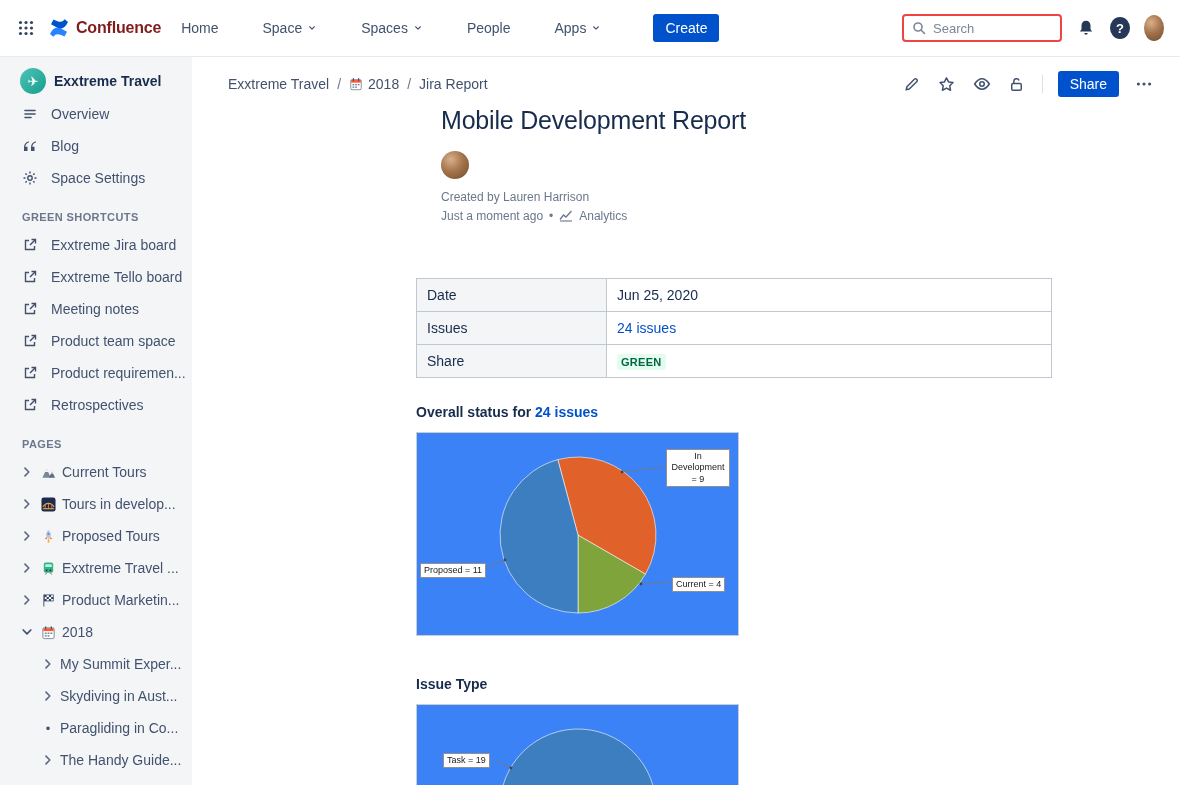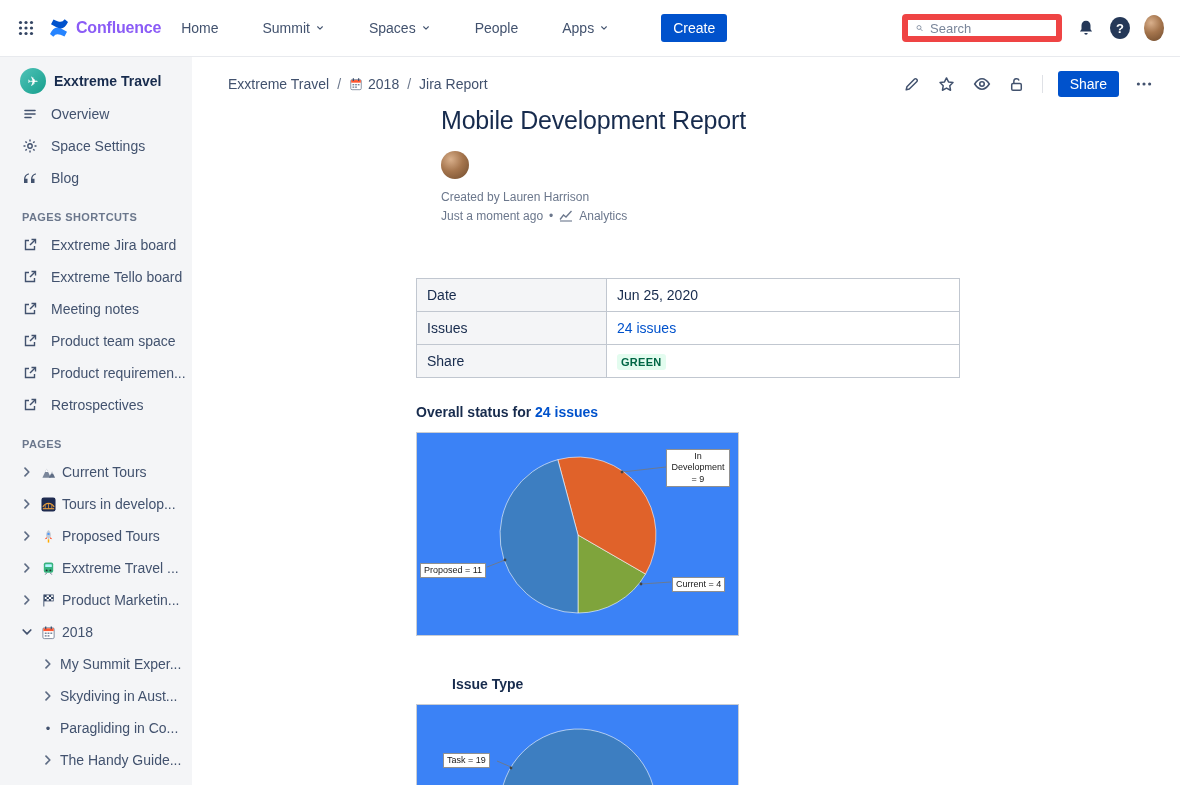--- a/index.html
+++ b/index.html
@@ -7,26 +7,26 @@
   body { font-family: "Liberation Sans", sans-serif; background: #fff; color: #172B4D; }
   button { background: none; border: none; cursor: pointer; font-family: inherit; padding: 0; }
   a { text-decoration: none; color: inherit; cursor: pointer; }
   svg { display: block; }
 
   
   .topbar { height: 56px; display: flex; align-items: center; padding: 0 16px 0 12px; background: #fff;
             box-shadow: 0 1px 0 #E8EAEE; position: relative; z-index: 3; }
   .appswitcher { width: 28px; height: 28px; display: flex; align-items: center; justify-content: center; border-radius: 3px; }
   .logo { display: flex; align-items: center; gap: 6px; margin-left: 8px; }
-  .logo-text { font-size: 16px; font-weight: 600; color: #8b5cf6; letter-spacing: -0.2px; }
+  .logo-text { font-size: 16px; font-weight: 600; color: #7f1d1d; letter-spacing: -0.2px; }
   .topnav { display: flex; align-items: center; gap: 40px; margin-left: 18px; }
   .navitem { display: flex; align-items: center; gap: 5px; font-size: 14px; font-weight: 500; color: #42526E; padding: 6px 2px; border-radius: 3px; }
   .create-btn { background: #0052CC; color: #fff; font-size: 14px; font-weight: 500; padding: 6px 12px; border-radius: 3px; margin-left: 10px; }
   .topbar-right { margin-left: auto; display: flex; align-items: center; gap: 14px; }
-  .searchbox { display: flex; align-items: center; gap: 7px; border: 6px solid #ef4444; border-radius: 4px;
+  .searchbox { display: flex; align-items: center; gap: 7px; border: 2px solid #ef4444; border-radius: 4px;
                padding: 8px 8px; width: 160px; height: 28px; background: #fff; }
   .searchbox input { border: none; outline: none; font-size: 13px; color: #172B4D; width: 118px; font-family: inherit; background: transparent; }
   .searchbox input::placeholder { color: #7A869A; }
   .help-circle { width: 22px; height: 22px; border-radius: 50%; background: #253858; color: #fff; font-size: 13px;
                  font-weight: 700; display: flex; align-items: center; justify-content: center; }
   .avatar { width: 26px; height: 26px; border-radius: 50%; display: inline-block;
             background: radial-gradient(circle at 35% 30%, #d9b08c 0%, #a5754d 45%, #6e4a2c 100%); }
   .avatar.small { width: 28px; height: 28px; flex-shrink: 0; }
 
   
@@ -59,29 +59,29 @@
   .vdiv { width: 1px; height: 18px; background: #DFE1E6; }
   .share-btn { background: #0052CC; color: #fff; font-size: 14px; font-weight: 500; padding: 5px 12px; border-radius: 3px; }
 
   .page-body { padding: 0 0 0 224px; width: 768px; }
   .page-title { font-size: 25px; font-weight: 500; color: #172B4D; margin: 6px 0 0 25px; letter-spacing: -0.2px; }
   .byline { display: flex; gap: 10px; margin: 16px 0 0 25px; flex-direction: column; }
   .byline-text { font-size: 12px; color: #6B778C; line-height: 1.3; padding-top: 1px; }
   .byline-meta { display: flex; align-items: center; gap: 6px; margin-top: 3px; }
   .byline-meta a { color: #6B778C; }
 
-  .info-table { border-collapse: collapse; margin-top: 54px; width: 544px; font-size: 14px; }
+  .info-table { border-collapse: collapse; margin-top: 54px; width: 636px; font-size: 14px; }
   .info-table td { border: 1px solid #C1C7D0; padding: 7px 10px; height: 33px; vertical-align: middle; }
   .info-table td.key { background: #F4F5F7; width: 190px; color: #172B4D; }
   .link { color: #0052CC; }
   .lozenge { background: #E3FCEF; color: #006644; font-size: 11px; font-weight: 700; padding: 2px 4px; border-radius: 3px; letter-spacing: 0.3px; }
 
   .section-heading { font-size: 14px; font-weight: 700; color: #172B4D; }
   #heading-overall { margin-top: 26px; }
-  #heading-issue-type { margin-top: 40px; margin-left: 36px; }
+  #heading-issue-type { margin-top: 40px; }
   .section-heading .link { font-weight: 700; }
 
   .chart-box { position: relative; width: 323px; height: 204px; border: 1px solid #C9CDD3; margin-top: 12px; background: #3b82f6; }
   .pie-label { position: absolute; background: #fff; border: 1px solid #909090; font-size: 9px; color: #1a1a1a;
                padding: 1px 3px; text-align: center; line-height: 1.25; white-space: nowrap; z-index: 2; }
   .pie-label.wrap { white-space: normal; width: 64px; }
 </style>
 </head>
 <body>
 
@@ -166,21 +166,21 @@
       <path d="M2 17 C5 11 8 9 14 12 L19 14.7 16.5 19.6 C10 16.5 8 16.5 5.3 19.8 Z" fill="#2684FF"></path>
       <path d="M20 5 C17 11 14 13 8 10 L3 7.3 5.5 2.4 C12 5.5 14 5.5 16.7 2.2 Z" fill="#0052CC"></path>
     </svg>
     <span class="logo-text">Confluence</span>
   </a>
   <nav class="topnav">
     <a class="navitem">
         <span>Home</span>
       </a>
     <a class="navitem">
-        <span>Summit</span>
+        <span>Space</span>
         <svg width="10" height="10" viewBox="0 0 16 16">
           <use href="#sym-chevron-down"></use>
         </svg>
       </a>
     <a class="navitem">
         <span>Spaces</span>
         <svg width="10" height="10" viewBox="0 0 16 16">
           <use href="#sym-chevron-down"></use>
         </svg>
       </a>
@@ -229,36 +229,36 @@
       <a class="side-item">
         <svg class="side-icon" viewBox="0 0 16 16">
             <g stroke="#42526E" stroke-width="1.6" stroke-linecap="round">
               <path d="M3 4.5h10M3 8h10M3 11.5h6"></path>
             </g>
           </svg>
         <span>Overview</span>
       </a>
       <a class="side-item">
         <svg class="side-icon" viewBox="0 0 16 16">
+            <path fill="#42526E" d="M7 4.5c-2.4.6-3.6 2-3.6 4.2H5.5V13H2V9.5C2 6.2 3.7 4.1 6.6 3.2L7 4.5zm7 0c-2.4.6-3.6 2-3.6 4.2h2.1V13H9V9.5c0-3.3 1.7-5.4 4.6-6.3l.4 1.3z"></path>
+          </svg>
+        <span>Blog</span>
+      </a>
+      <a class="side-item">
+        <svg class="side-icon" viewBox="0 0 16 16">
             <circle cx="8" cy="8" r="2.2" fill="none" stroke="#42526E" stroke-width="1.4"></circle>
             <g stroke="#42526E" stroke-width="1.4">
               <path d="M8 1.5v2M8 12.5v2M1.5 8h2M12.5 8h2M3.4 3.4l1.4 1.4M11.2 11.2l1.4 1.4M12.6 3.4l-1.4 1.4M4.8 11.2l-1.4 1.4"></path>
             </g>
           </svg>
         <span>Space Settings</span>
       </a>
-      <a class="side-item">
-        <svg class="side-icon" viewBox="0 0 16 16">
-            <path fill="#42526E" d="M7 4.5c-2.4.6-3.6 2-3.6 4.2H5.5V13H2V9.5C2 6.2 3.7 4.1 6.6 3.2L7 4.5zm7 0c-2.4.6-3.6 2-3.6 4.2h2.1V13H9V9.5c0-3.3 1.7-5.4 4.6-6.3l.4 1.3z"></path>
-          </svg>
-        <span>Blog</span>
-      </a>
     </nav>
 
-    <div class="side-section-title">PAGES SHORTCUTS</div>
+    <div class="side-section-title">GREEN SHORTCUTS</div>
     <nav>
       <a class="side-item">
         <svg class="side-icon" viewBox="0 0 16 16">
             <use href="#sym-external"></use>
           </svg>
         <span>Exxtreme Jira board</span>
       </a>
       <a class="side-item">
         <svg class="side-icon" viewBox="0 0 16 16">
             <use href="#sym-external"></use>

